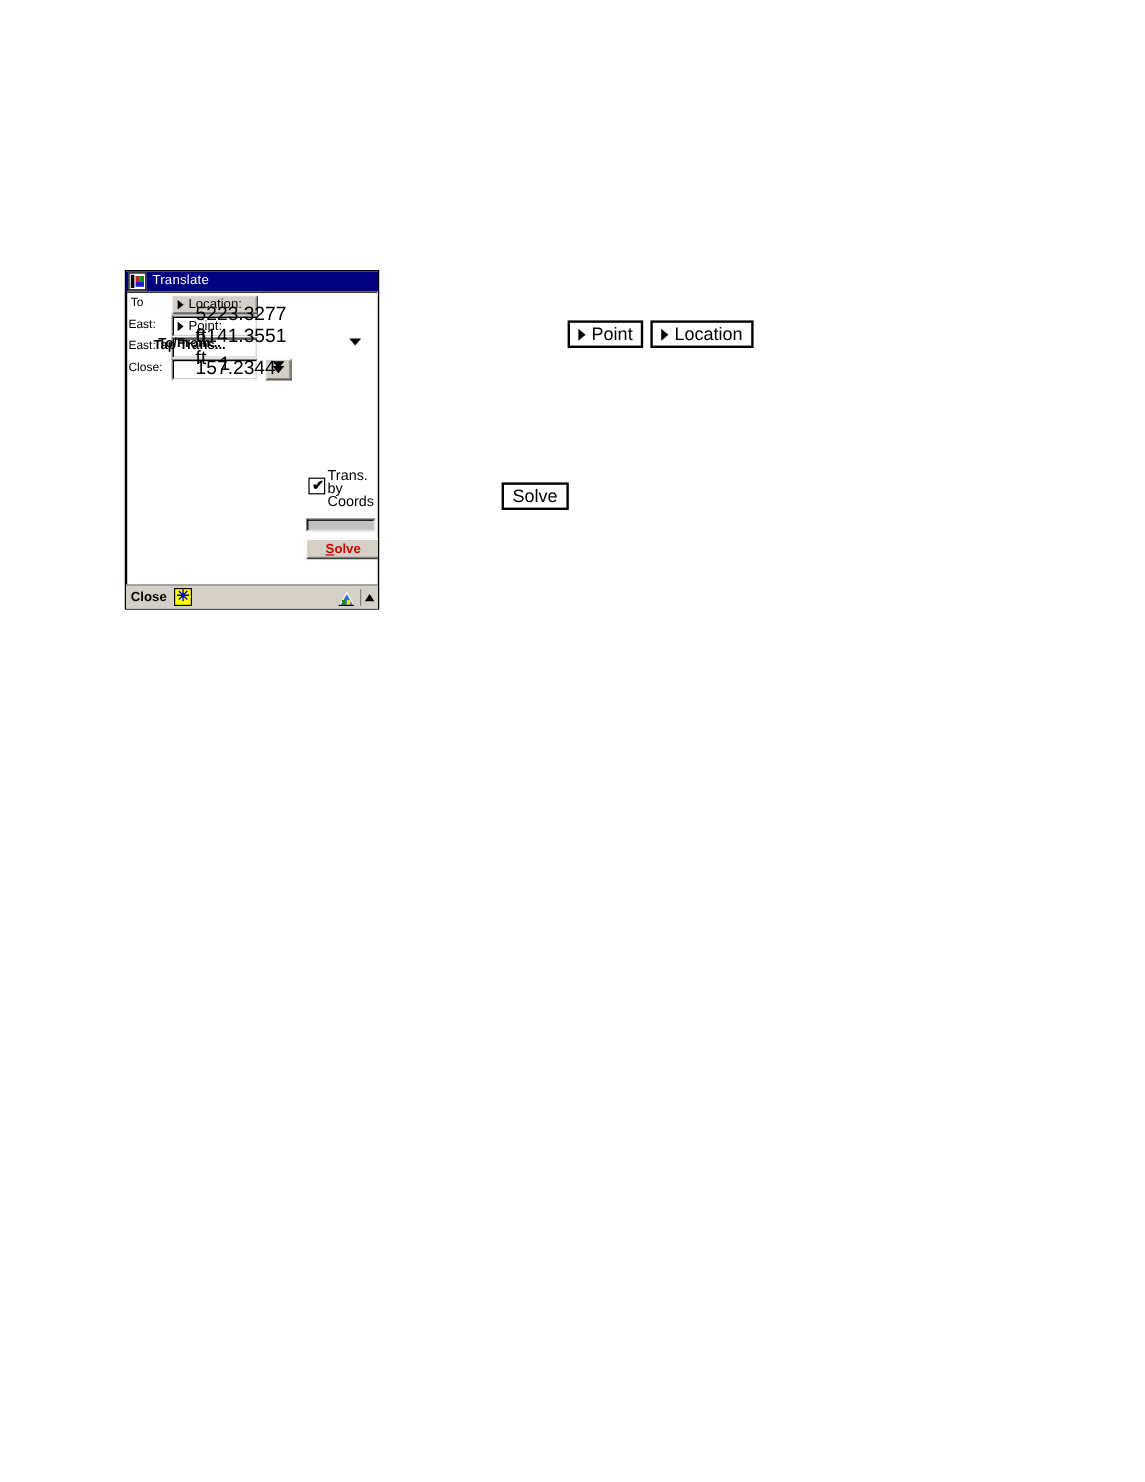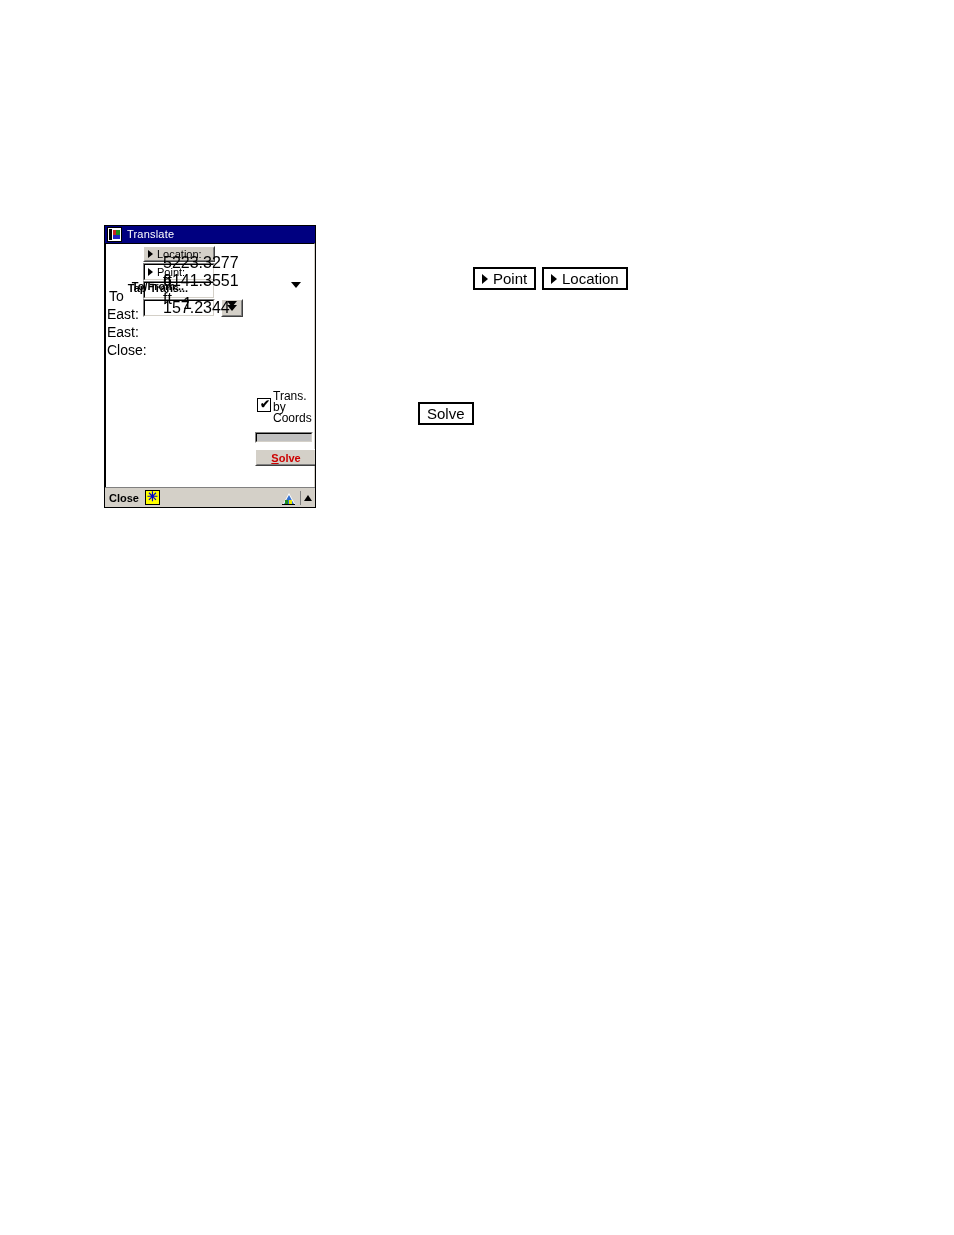--- a/index.html
+++ b/index.html
@@ -182,21 +182,21 @@
     border-right-color: #ffffff;
     border-bottom-color: #ffffff;
   }
   .grp-from .inner-b {
     position:absolute; inset:0;
     border:1px solid #000000;
     border-right-color:#d4d0c8; border-bottom-color:#d4d0c8;
     box-sizing:border-box;
     background:#ffffff;
   }
-  .lbl { position: absolute; font-size: 14px; color: #000000; margin-top: 41px; }
+  .lbl { position: absolute; font-size: 10px; color: #000000; }
   .from-lbl { left: 4px; top: 5px; }
   .point-lbl { left: 3px; top: 56px; }
 
   .dropbtn {
     background: #d4d0c8;
     border: 1px solid #ffffff;
     border-right-color: #404040;
     border-bottom-color: #404040;
     box-sizing: border-box;
     position: absolute;

